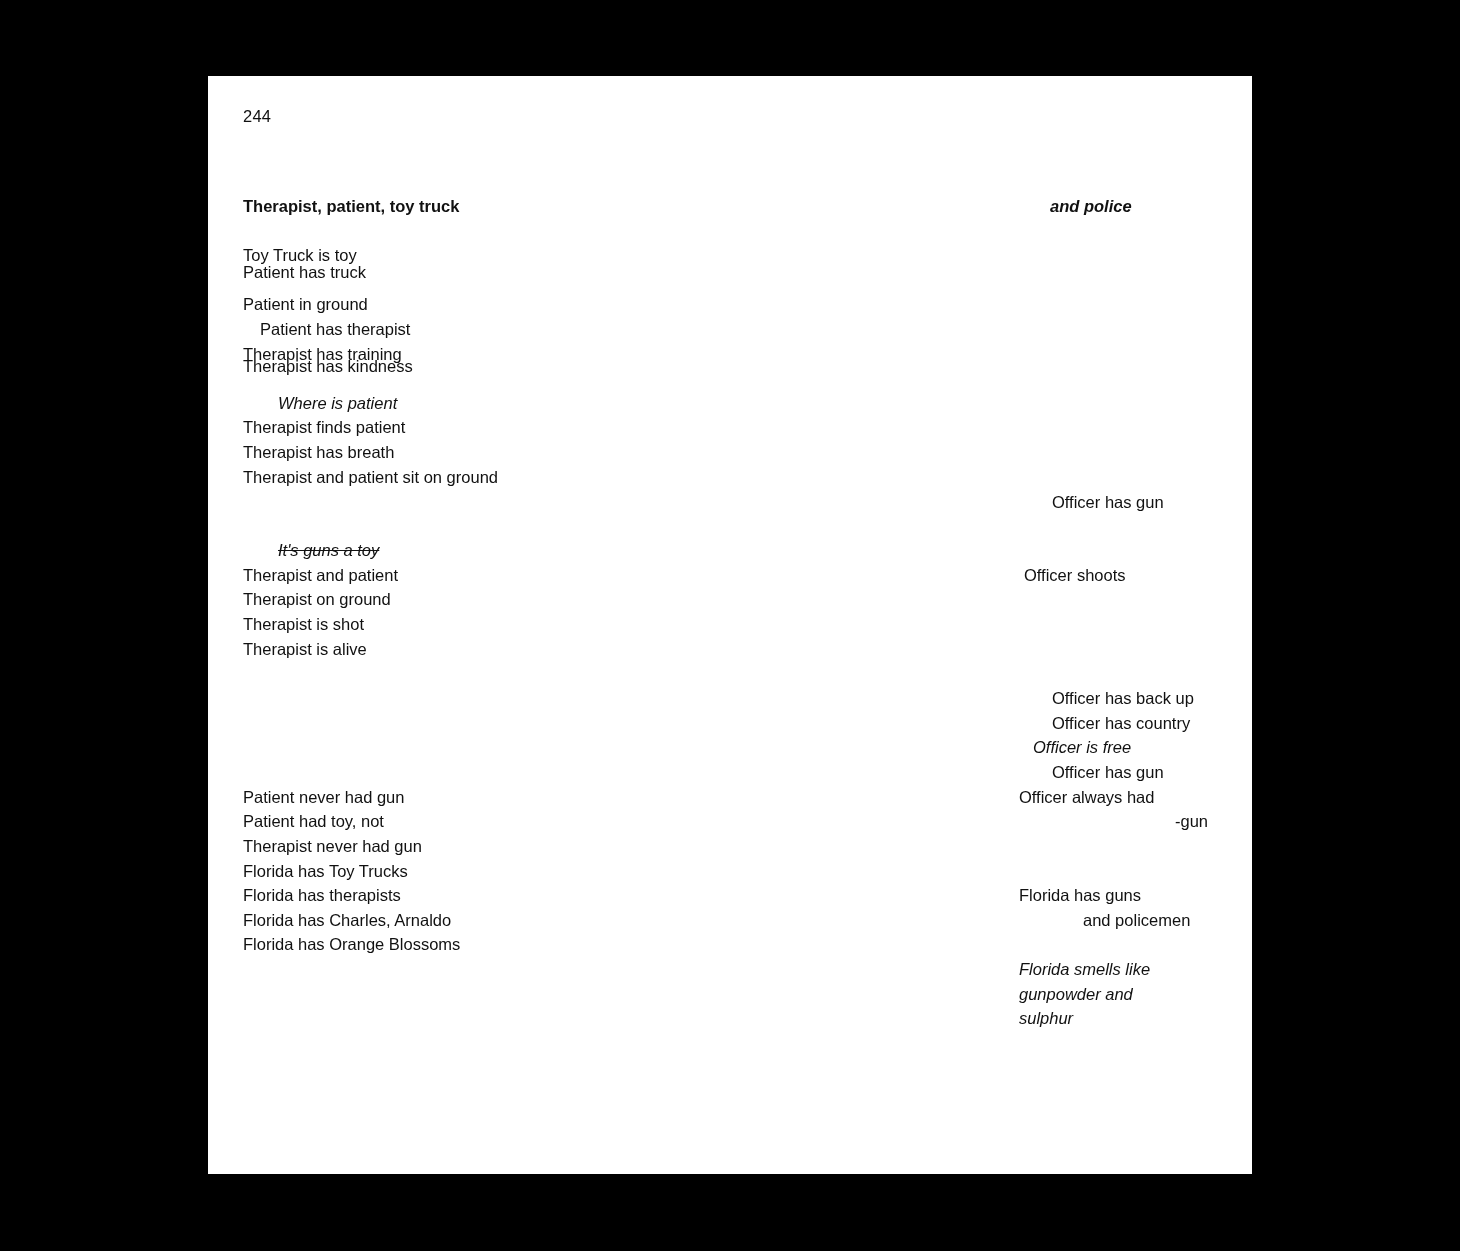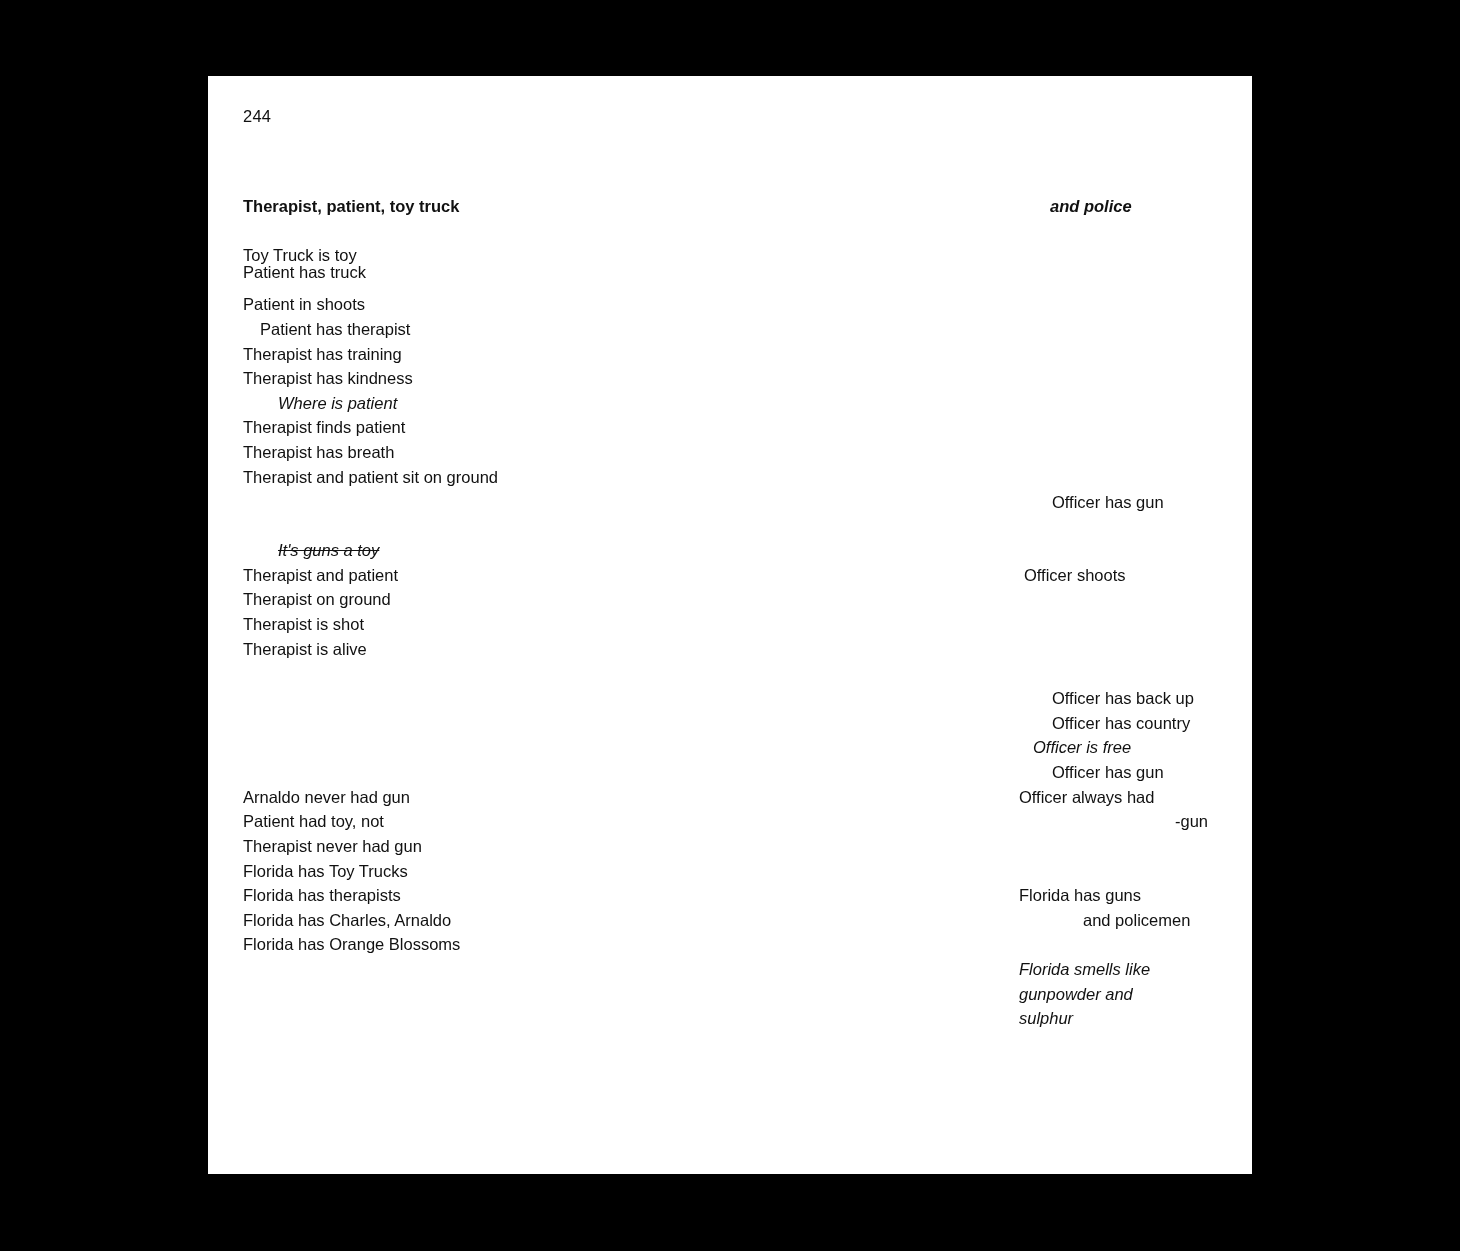--- a/index.html
+++ b/index.html
@@ -52,42 +52,42 @@
 </head>
 <body>
 
 <div class="page">
   <div class="page-number">244</div>
   <div class="poem" id="poem-body">
       <div class="line bold" style="left: 35px; top: 120px;">Therapist, patient, toy truck</div>
       <div class="line bold italic" style="left: 842px; top: 120px;">and police</div>
       <div class="line" style="left: 35px; top: 169px;">Toy Truck is toy</div>
       <div class="line" style="left: 35px; top: 186px;">Patient has truck</div>
-      <div class="line" style="left: 35px; top: 218px;">Patient in shoots</div>
+      <div class="line" style="left: 35px; top: 218px;">Patient in ground</div>
       <div class="line" style="left: 52px; top: 243px;">Patient has therapist</div>
       <div class="line" style="left: 35px; top: 268px;">Therapist has training</div>
-      <div class="line" style="left: 35px; top: 292px;">Therapist has kindness</div>
+      <div class="line" style="left: 35px; top: 280px;">Therapist has kindness</div>
       <div class="line italic" style="left: 70px; top: 317px;">Where is patient</div>
       <div class="line" style="left: 35px; top: 341px;">Therapist finds patient</div>
       <div class="line" style="left: 35px; top: 366px;">Therapist has breath</div>
       <div class="line" style="left: 35px; top: 391px;">Therapist and patient sit on ground</div>
       <div class="line" style="left: 844px; top: 416px;">Officer has gun</div>
       <div class="line strike" style="left: 70px; top: 464px;">It's guns a toy</div>
       <div class="line" style="left: 35px; top: 489px;">Therapist and patient</div>
       <div class="line" style="left: 816px; top: 489px;">Officer shoots</div>
       <div class="line" style="left: 35px; top: 513px;">Therapist on ground</div>
       <div class="line" style="left: 35px; top: 538px;">Therapist is shot</div>
       <div class="line" style="left: 35px; top: 563px;">Therapist is alive</div>
       <div class="line" style="left: 844px; top: 612px;">Officer has back up</div>
       <div class="line" style="left: 844px; top: 637px;">Officer has country</div>
       <div class="line italic" style="left: 825px; top: 661px;">Officer is free</div>
       <div class="line" style="left: 844px; top: 686px;">Officer has gun</div>
       <div class="line" style="left: 811px; top: 711px;">Officer always had</div>
       <div class="line" style="left: 967px; top: 735px;">-gun</div>
-      <div class="line" style="left: 35px; top: 711px;">Arnaldo never had gun</div>
+      <div class="line" style="left: 35px; top: 711px;">Patient never had gun</div>
       <div class="line" style="left: 35px; top: 735px;">Patient had toy, not</div>
       <div class="line" style="left: 35px; top: 760px;">Therapist never had gun</div>
       <div class="line" style="left: 35px; top: 785px;">Florida has Toy Trucks</div>
       <div class="line" style="left: 35px; top: 809px;">Florida has therapists</div>
       <div class="line" style="left: 35px; top: 834px;">Florida has Charles, Arnaldo</div>
       <div class="line" style="left: 35px; top: 858px;">Florida has Orange Blossoms</div>
       <div class="line" style="left: 811px; top: 809px;">Florida has guns</div>
       <div class="line" style="left: 844px; top: 834px; margin-left: 31px;">and policemen</div>
       <div class="line italic" style="left: 811px; top: 883px;">Florida smells like</div>
       <div class="line italic" style="left: 811px; top: 908px;">gunpowder and</div>

